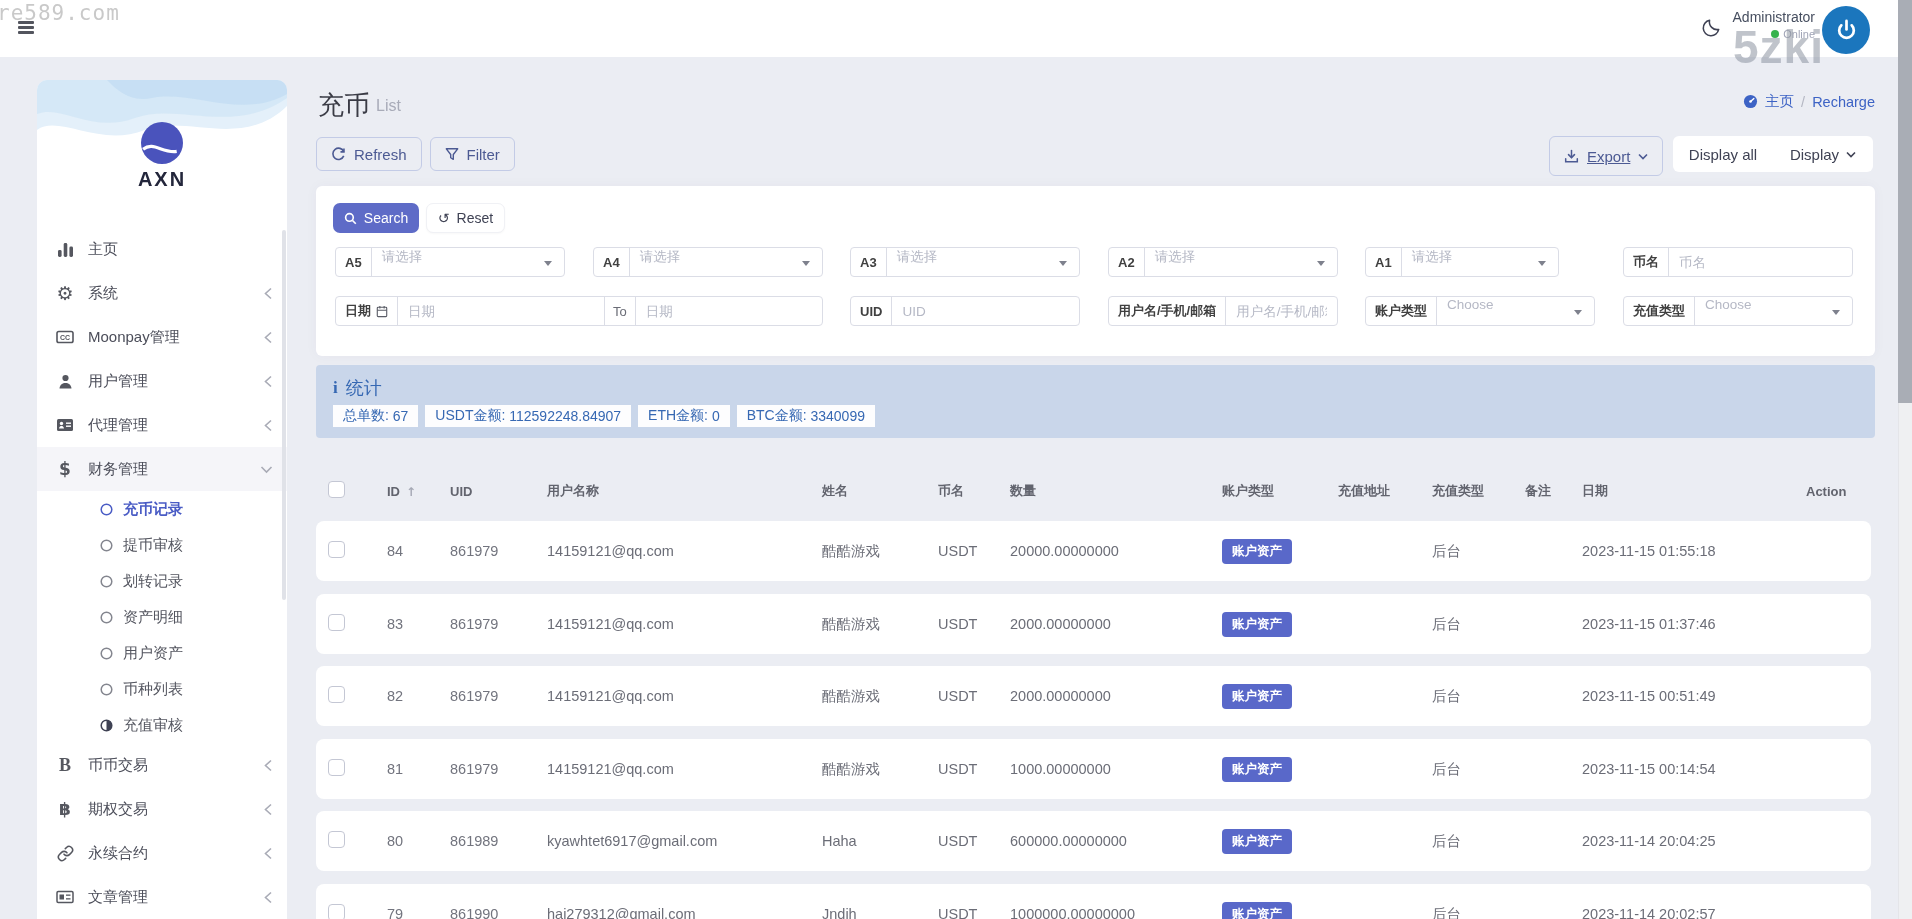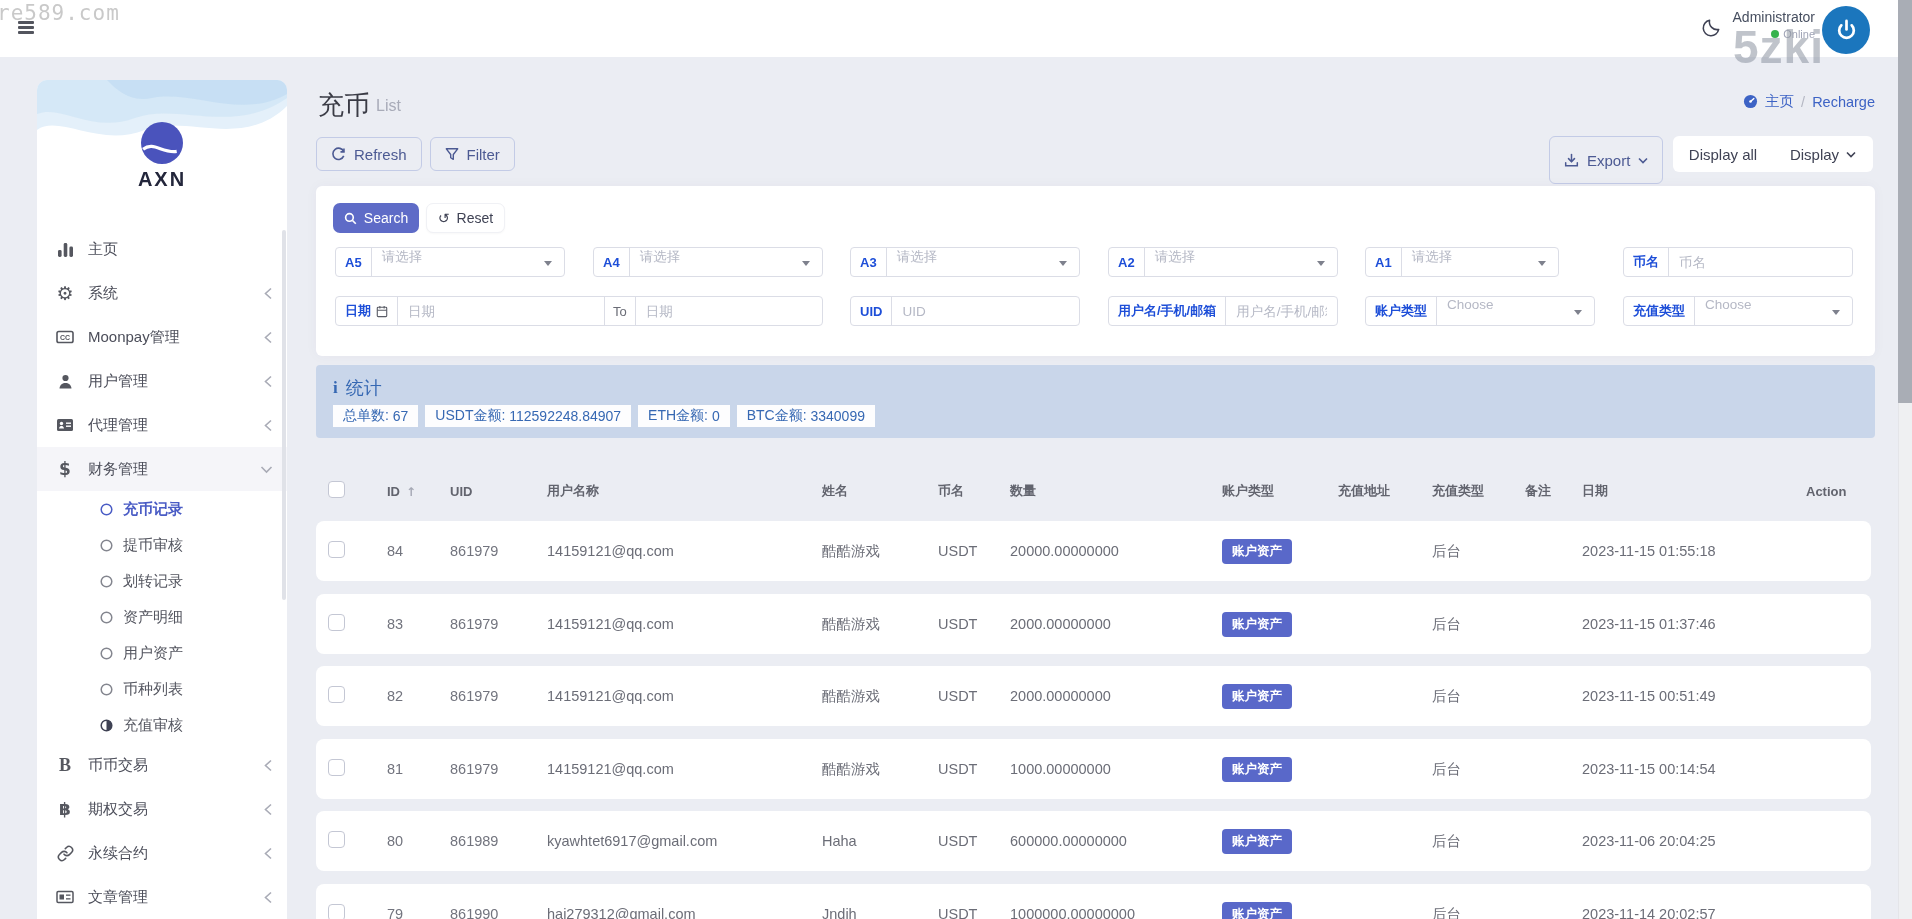--- a/index.html
+++ b/index.html
@@ -46,30 +46,30 @@
 
   
   #page-title { position:absolute; left:318px; top:88px; font-size:26px; font-weight:500; color:#3a3b45; }
   #page-sub { position:absolute; left:376px; top:97px; font-size:16px; color:#a8abb8; }
   #breadcrumb { position:absolute; top:92px; right:37px; display:flex; align-items:center; gap:7px; font-size:14.5px; color:#3d63c5; z-index:4;}
   #breadcrumb .sep { color:#b4b7c3; }
 
   
   .btn-outline { display:flex; align-items:center; gap:8px; border:1px solid #c3cbe6; border-radius:6px; background:transparent; color:#4c5a93; font-size:15px; padding:0 14px; height:34px; cursor:pointer; font-family:inherit; }
   #toolbar-left { position:absolute; left:316px; top:137px; display:flex; gap:8px; }
-  #export-btn { position:absolute; left:1549px; top:136px; height:48px; }
+  #export-btn { position:absolute; left:1549px; top:136px; height:40px;text-decoration:underline; }
   #display-group { position:absolute; left:1673px; top:136px; width:200px; height:36px; background:#fff; border-radius:6px; display:flex; z-index:4;}
   #display-group .dbtn { flex:1; display:flex; align-items:center; justify-content:center; gap:7px; font-size:15px; color:#3f4254; cursor:pointer; }
 
   
   #search-card { position:absolute; left:316px; top:186px; width:1559px; height:170px; background:#fff; border-radius:6px; box-shadow:0 0 13px rgba(82,63,105,.04); z-index:2;}
   #search-btn { position:absolute; left:17px; top:17px; width:86px; height:30px; background:#5e6bc7; border:none; border-radius:7px; color:#fff; font-size:14px; display:flex; align-items:center; justify-content:center; gap:7px; cursor:pointer; font-family:inherit;}
   #reset-btn { position:absolute; left:110px; top:17px; width:79px; height:30px; background:#fff; border:1px solid #f0f1f5; border-radius:7px; color:#3f4254; font-size:14px; display:flex; align-items:center; justify-content:center; gap:7px; cursor:pointer; font-family:inherit; box-shadow:0 1px 2px rgba(0,0,0,.03);}
   .fgroup { position:absolute; height:30px; display:flex; border:1px solid #dbdde6; border-radius:4px; background:#fff; overflow:hidden;}
-  .fgroup .glabel { display:flex; align-items:center; padding:0 9px; border-right:1px solid #dbdde6; font-size:13px; font-weight:bold; color:#1d4ed8; white-space:nowrap; gap:5px;}
+  .fgroup .glabel { display:flex; align-items:center; padding:0 9px; border-right:1px solid #dbdde6; font-size:13px; font-weight:bold; color:#404040; white-space:nowrap; gap:5px;}
   .fgroup .gfield { flex:1; display:flex; padding:0 10px; font-size:13.5px; color:#b5b8c5; position:relative; overflow:hidden; white-space:nowrap;}
   .fgroup input { border:none; outline:none; width:100%; font-size:13.5px; font-family:inherit; color:#3f4254; }
   .fgroup input::placeholder { color:#b5b8c5; }
   .sel-arrow { position:absolute; right:12px; top:13px; width:0; height:0; border-left:4.5px solid transparent; border-right:4.5px solid transparent; border-top:5px solid #7e818d; }
   .gdiv { display:flex; align-items:center; padding:0 8px; border-left:1px solid #dbdde6; border-right:1px solid #dbdde6; font-size:13px; color:#6a6c76; }
 
   
   #stats-card { position:absolute; left:316px; top:365px; width:1559px; height:73px; background:#c9d6ea; border-radius:4px; }
   #stats-title { position:absolute; left:17px; top:11px; font-size:18px; color:#3668b3; display:flex; align-items:center; gap:8px;}
   #stats-title .i { font-weight:bold; font-family:"Liberation Serif",serif; font-size:17px; }
@@ -560,21 +560,21 @@
   <span class="idcol">80</span>
   <span class="idcol">861989</span>
   <span>kyawhtet6917@gmail.com</span>
   <span>Haha</span>
   <span>USDT</span>
   <span>600000.00000000</span>
   <span><span class="badge">账户资产</span></span>
   <span></span>
   <span>后台</span>
   <span></span>
-  <span>2023-11-06 20:04:25</span>
+  <span>2023-11-14 20:04:25</span>
   <span></span>
 </div>
 <div class="trow" style="top:884px;">
   <span><input type="checkbox" class="cb" style=""></span>
   <span class="idcol">79</span>
   <span class="idcol">861990</span>
   <span>hai279312@gmail.com</span>
   <span>Jndjh</span>
   <span>USDT</span>
   <span>1000000.00000000</span>

